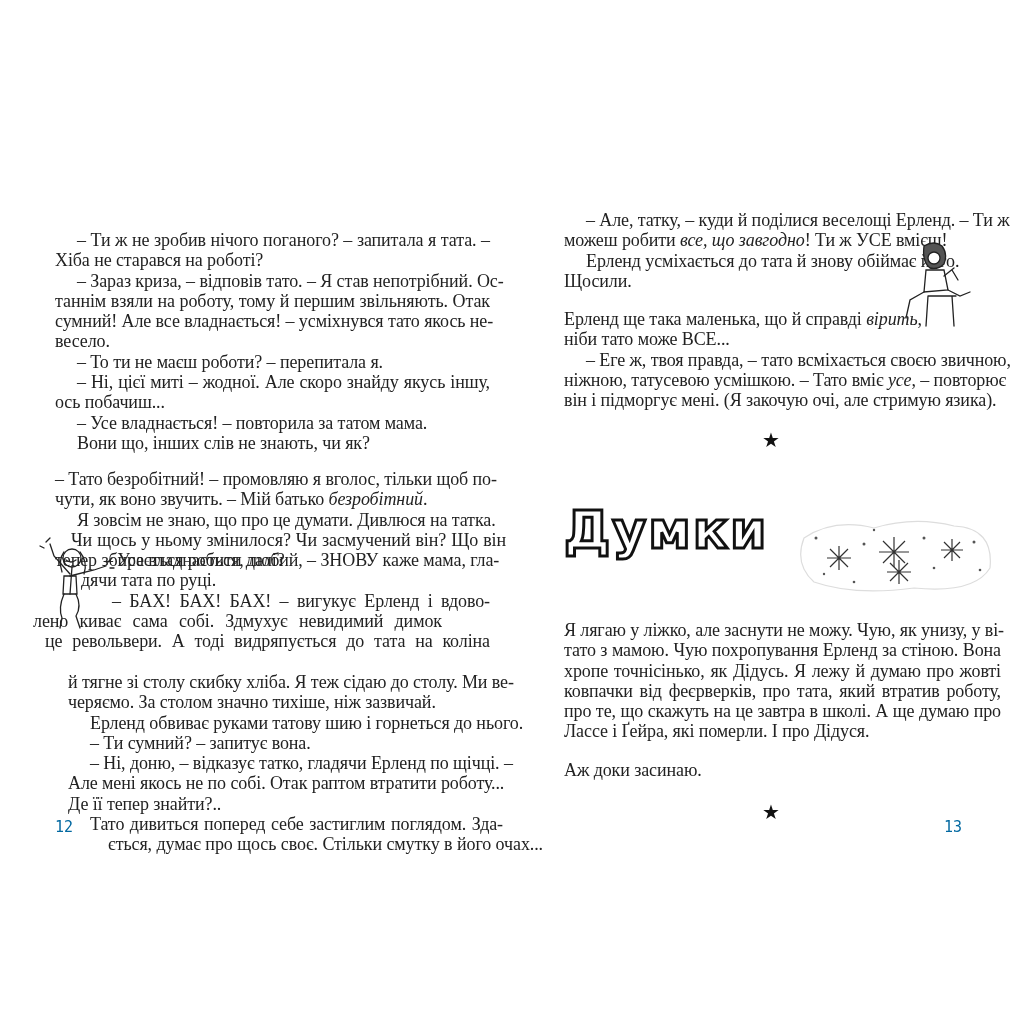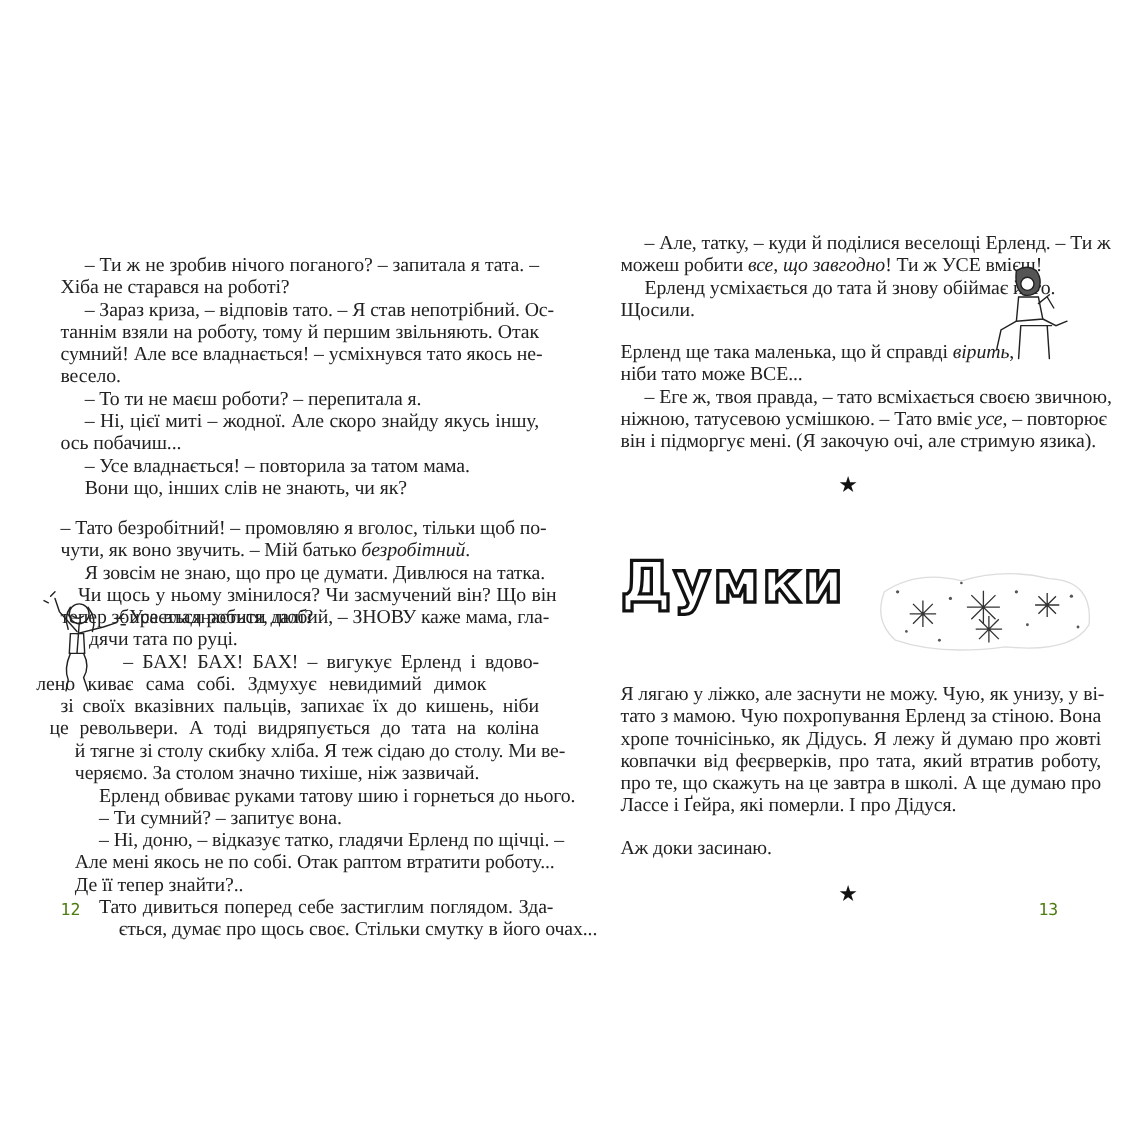--- a/index.html
+++ b/index.html
@@ -7,21 +7,21 @@
          font-family:"Liberation Serif","DejaVu Serif",serif; color:#222; }
   .page { position:absolute; top:0; height:1024px; }
   .page-left { left:0; width:512px; }
   .page-right { left:512px; width:512px; }
   .text-block { position:absolute; font-size:18px; line-height:20.3px; letter-spacing:-0.1px; }
   .line { white-space:nowrap; height:20.3px; }
   .ind { padding-left:22px; }
   .justify { text-align:justify; text-align-last:justify; }
   .gap { height:18px; }
   em { font-style:italic; }
-  .page-num { position:absolute; font-family:"DejaVu Sans Mono","Liberation Mono",monospace; font-size:15px; color:#4d7c0f; }
+  .page-num { position:absolute; font-family:"DejaVu Sans Mono","Liberation Mono",monospace; font-size:15px; color:#0369a1; }
   .star { position:absolute; font-size:20px; color:#111; font-family:"DejaVu Sans",sans-serif; }
   .illus { position:absolute; }
   .heading { position:absolute; font-family:"DejaVu Sans",sans-serif; font-size:52px; font-weight:bold; color:transparent;
              -webkit-text-stroke:3px #111; letter-spacing:2px; }
 </style>
 </head>
 <body>
 
 <div class="page page-left">
   <div class="text-block" id="lb1" style="left:55px; top:230px; width:435px;">
@@ -55,21 +55,20 @@
       <path d="M28 58 Q22 72 26 82 L24 92 M40 58 Q46 70 40 80 L44 92"></path>
       <path d="M10 6 L14 2 M8 12 L4 10 M72 26 L76 22 M74 32 L78 32"></path>
     </g>
   </svg>
 
   <div class="text-block" id="lb3" style="left:0px; top:550px; width:490px;">
       <div class="line justify" style="width: 386px; margin-left: 104px;">– Усе владнається, любий, – ЗНОВУ каже мама, гла-</div>
       <div class="line" style="margin-left: 81px;">дячи тата по руці.</div>
       <div class="line justify" style="width: 378px; margin-left: 112px;">– БАХ! БАХ! БАХ! – вигукує Ерленд і вдово-</div>
       <div class="line justify" style="width: 409px; margin-left: 33px;">лено киває сама собі. Здмухує невидимий димок</div>
-      <div class="line justify" style="width: 435px; margin-left: 55px;">зі своїх вказівних пальців, запихає їх до кишень, ніби</div>
       <div class="line justify" style="width: 445px; margin-left: 45px;">це револьвери. А тоді видряпується до тата на коліна</div>
     </div>
   <div class="text-block" id="lb4" style="left:68px; top:672px; width:435px;">
       <div class="line justify" style="width: 435px;">й тягне зі столу скибку хліба. Я теж сідаю до столу. Ми ве-</div>
       <div class="line">черяємо. За столом значно тихіше, ніж зазвичай.</div>
       <div class="line ind justify" style="width: 413px;">Ерленд обвиває руками татову шию і горнеться до нього.</div>
       <div class="line ind">– Ти сумний? – запитує вона.</div>
       <div class="line ind justify" style="width: 413px;">– Ні, доню, – відказує татко, гладячи Ерленд по щічці. –</div>
       <div class="line justify" style="width: 435px;">Але мені якось не по собі. Отак раптом втратити роботу...</div>
       <div class="line">Де її тепер знайти?..</div>

